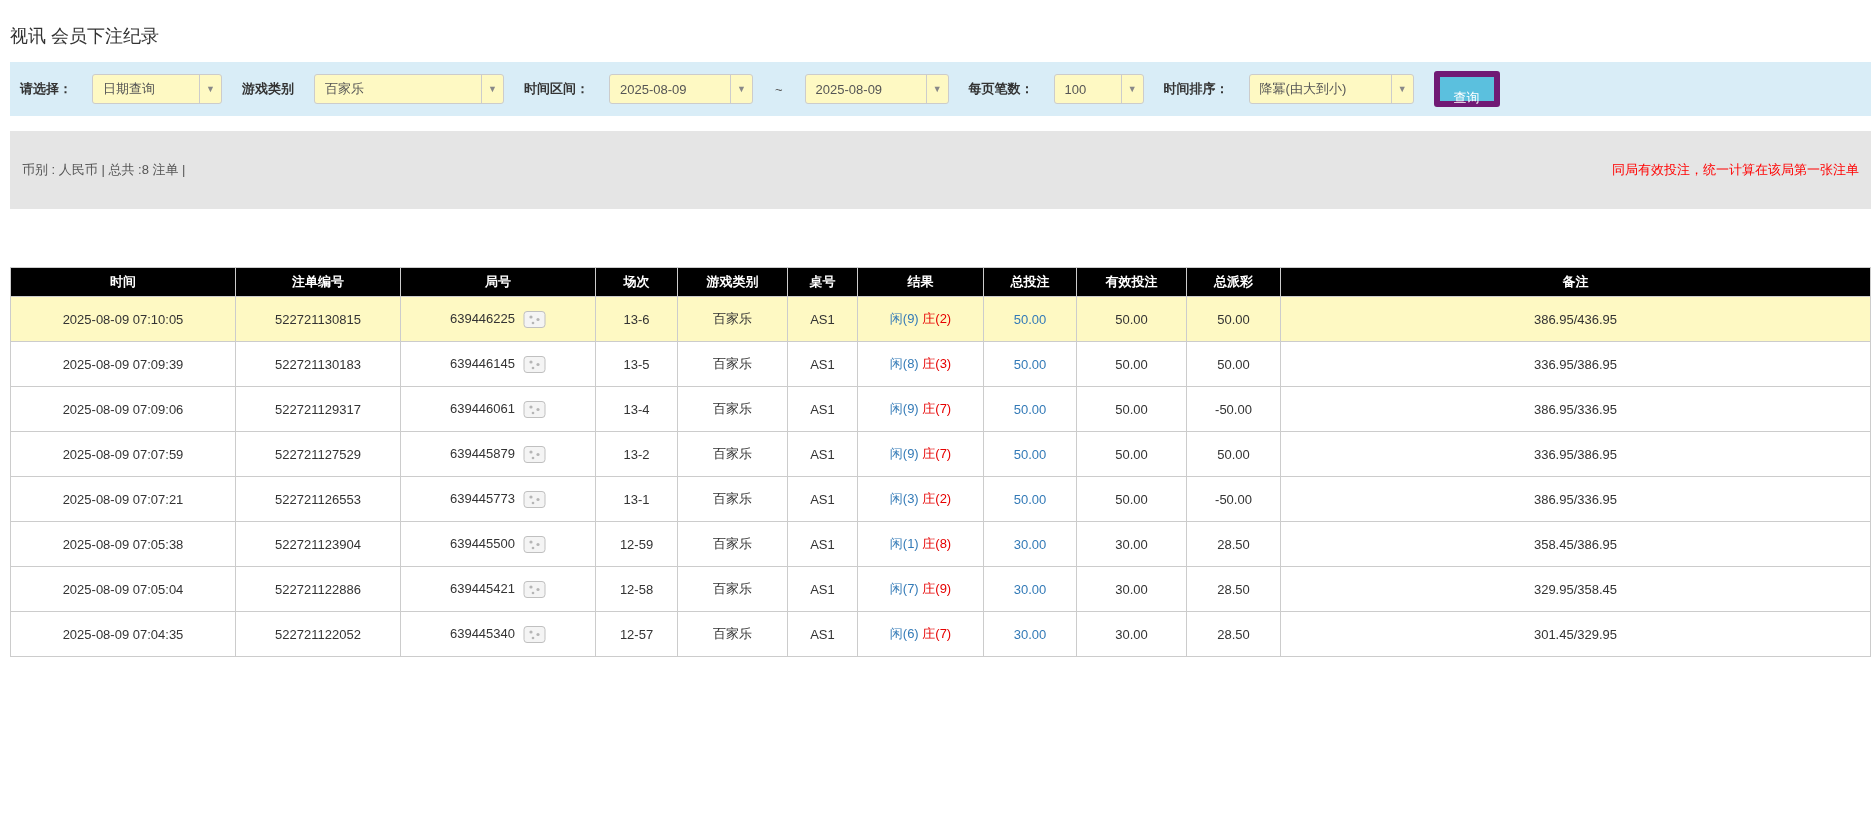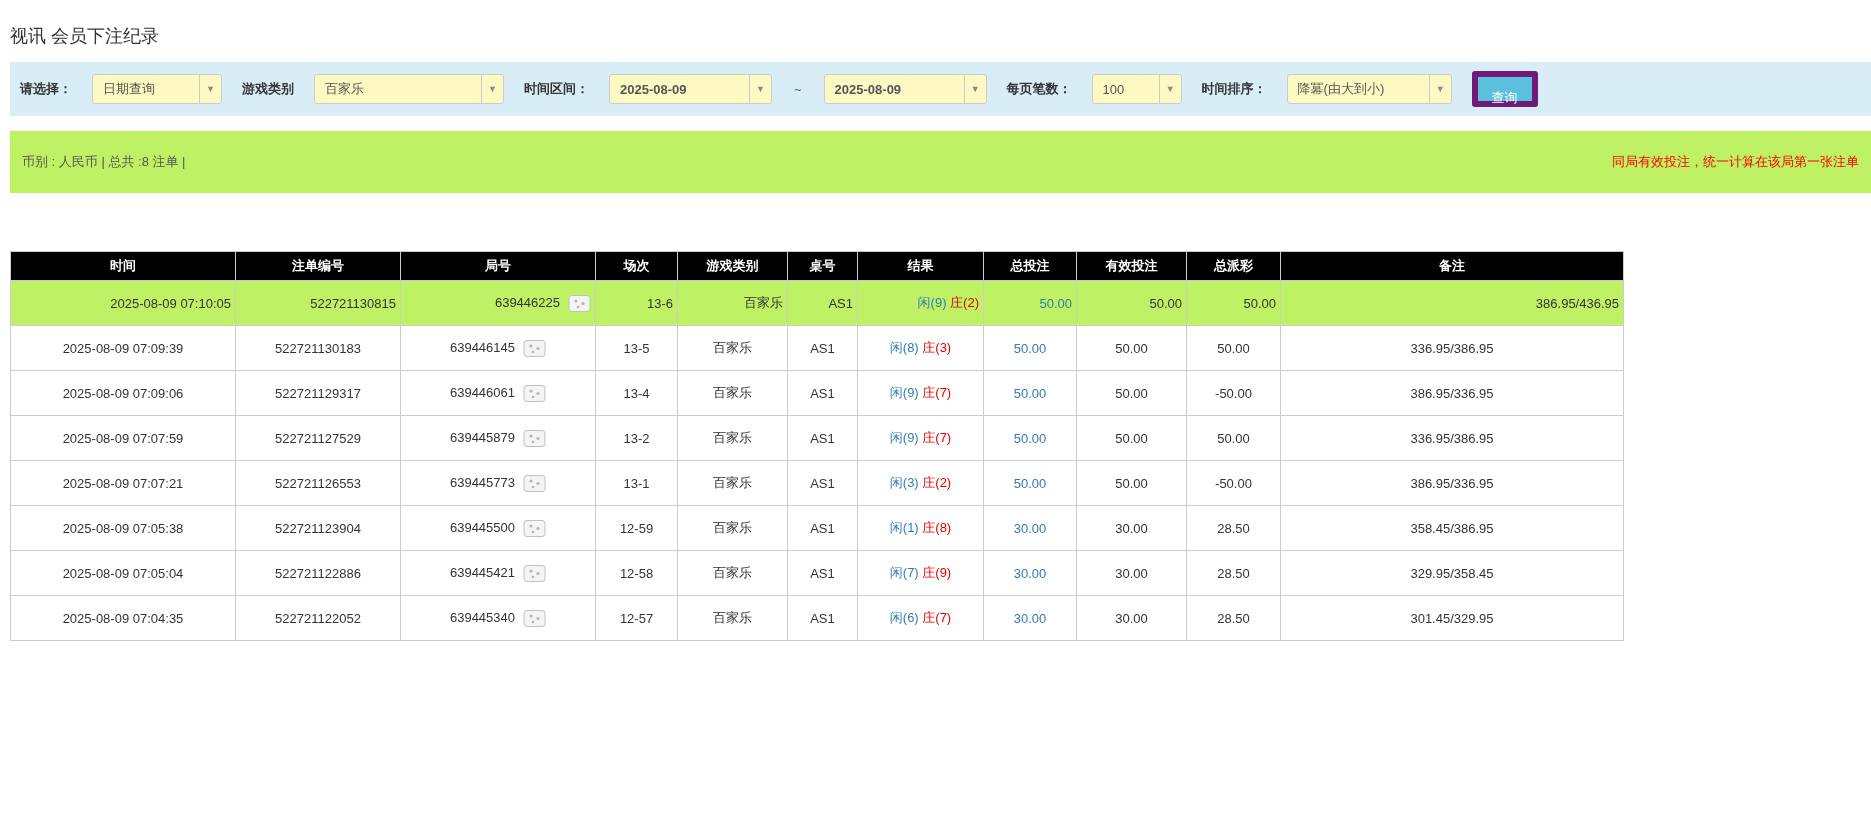--- a/index.html
+++ b/index.html
@@ -27,50 +27,50 @@
     background: #fef9c3; border: 1px solid #ccc; border-radius: 3px;
     height: 30px; cursor: pointer;
   }
   .sel .val { display: flex; align-items: center; padding: 0 10px; color: #555; }
   .sel .caret {
     display: flex; align-items: center; justify-content: center;
     width: 22px; border-left: 1px solid #ccc; color: #888; font-size: 9px;
   }
   .sel.w-query { width: 130px; }
   .sel.w-game  { width: 190px; }
-  .sel.w-date  { width: 163px; font-weight: bold; }
+  .sel.w-date  { width: 144px; }
   .sel.w-size  { width: 90px; }
   .sel.w-sort  { width: 165px; }
   .tilde { color: #555; padding: 0 2px; }
   .btn-query {
     background: #5bc0de; border: 6px solid #701a75; color: #fff;
     border-radius: 3px; height: 30px; padding: 12px 14px; font-size: 13px;
     cursor: pointer; font-family: inherit;
   }
   
   .info-bar {
     margin: 15px 0 0 10px; width: 1861px;
-    background: #bef264;
-    padding: 22px 12px;
+    background: #e5e5e5;
+    padding: 30px 12px;
     display: flex; justify-content: space-between; align-items: center;
     font-size: 13px; color: #555;
   }
   .info-right { color: #ff0000; }
   
   .data-table {
-    margin: 58px 0 0 10px; width: 1614px;
+    margin: 58px 0 0 10px; width: 1861px;
     border-collapse: collapse; table-layout: fixed; font-size: 13px;
   }
   .data-table th, .data-table td { border: 1px solid #ccc; text-align: center; vertical-align: middle; }
   .data-table th {
     background: #000; color: #fff; font-weight: bold;
     height: 29px; padding: 0 4px;
   }
   .data-table tbody td { height: 45px; background: #fff; color: #333; padding: 0 4px; }
-  .data-table tbody tr.highlight td { background: #bef264; text-align: right; }
+  .data-table tbody tr.highlight td { background: #fef9c3; }
   .data-table tfoot td {
     background: #9d9d9d; color: #fff; height: 32px; padding: 0 4px;
   }
   .blue { color: #337ab7; }
   .red  { color: #e60000; }
   td.red { color: #e60000; }
   .link { cursor: pointer; }
   .vicon {
     display: inline-flex; vertical-align: middle; margin-left: 8px; cursor: pointer;
   }

